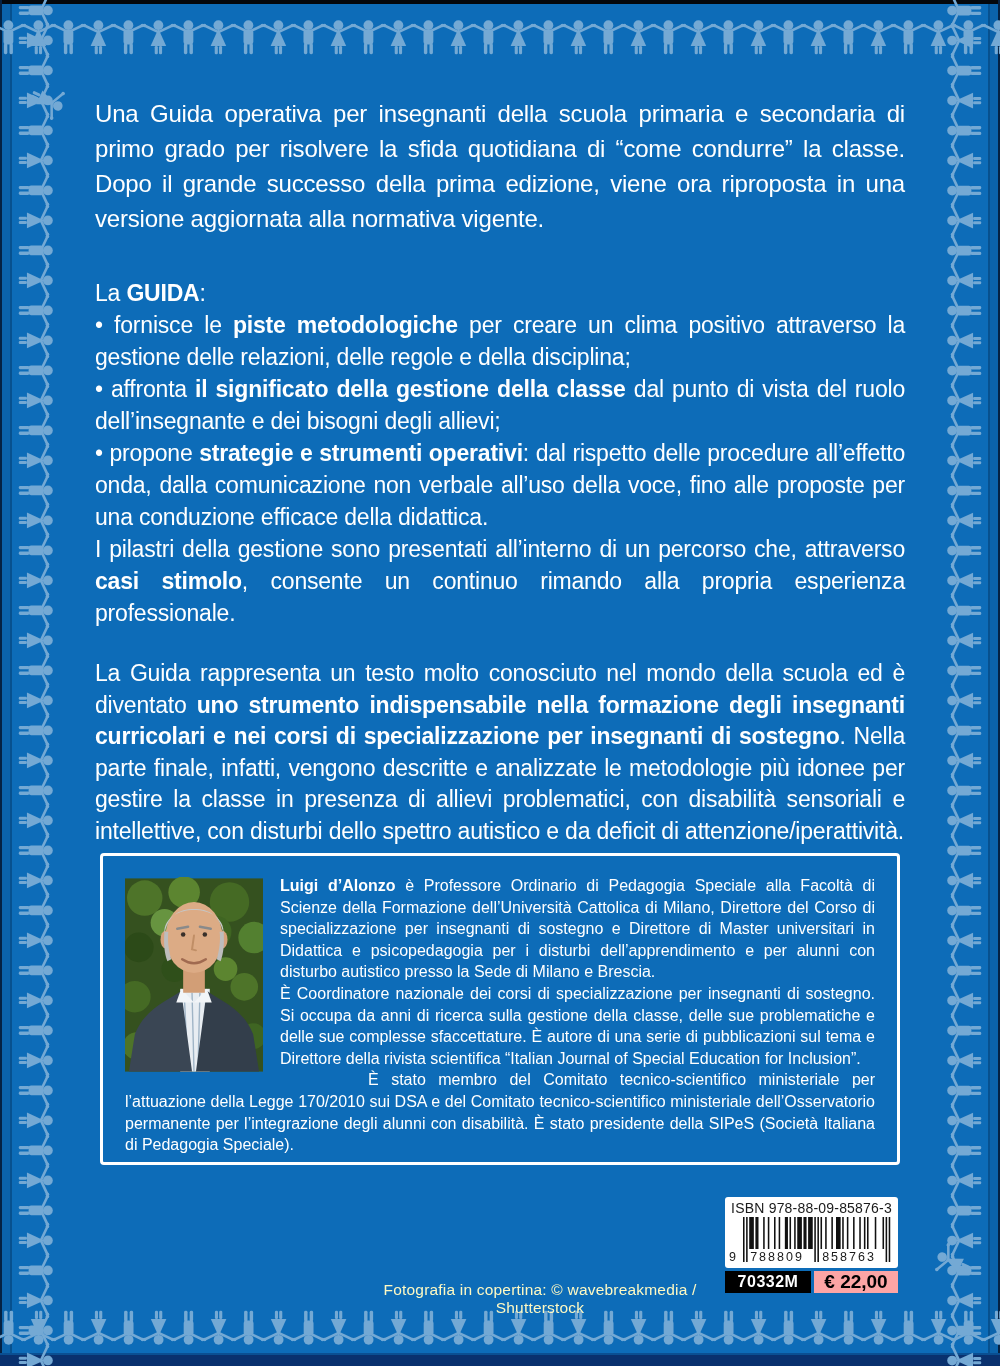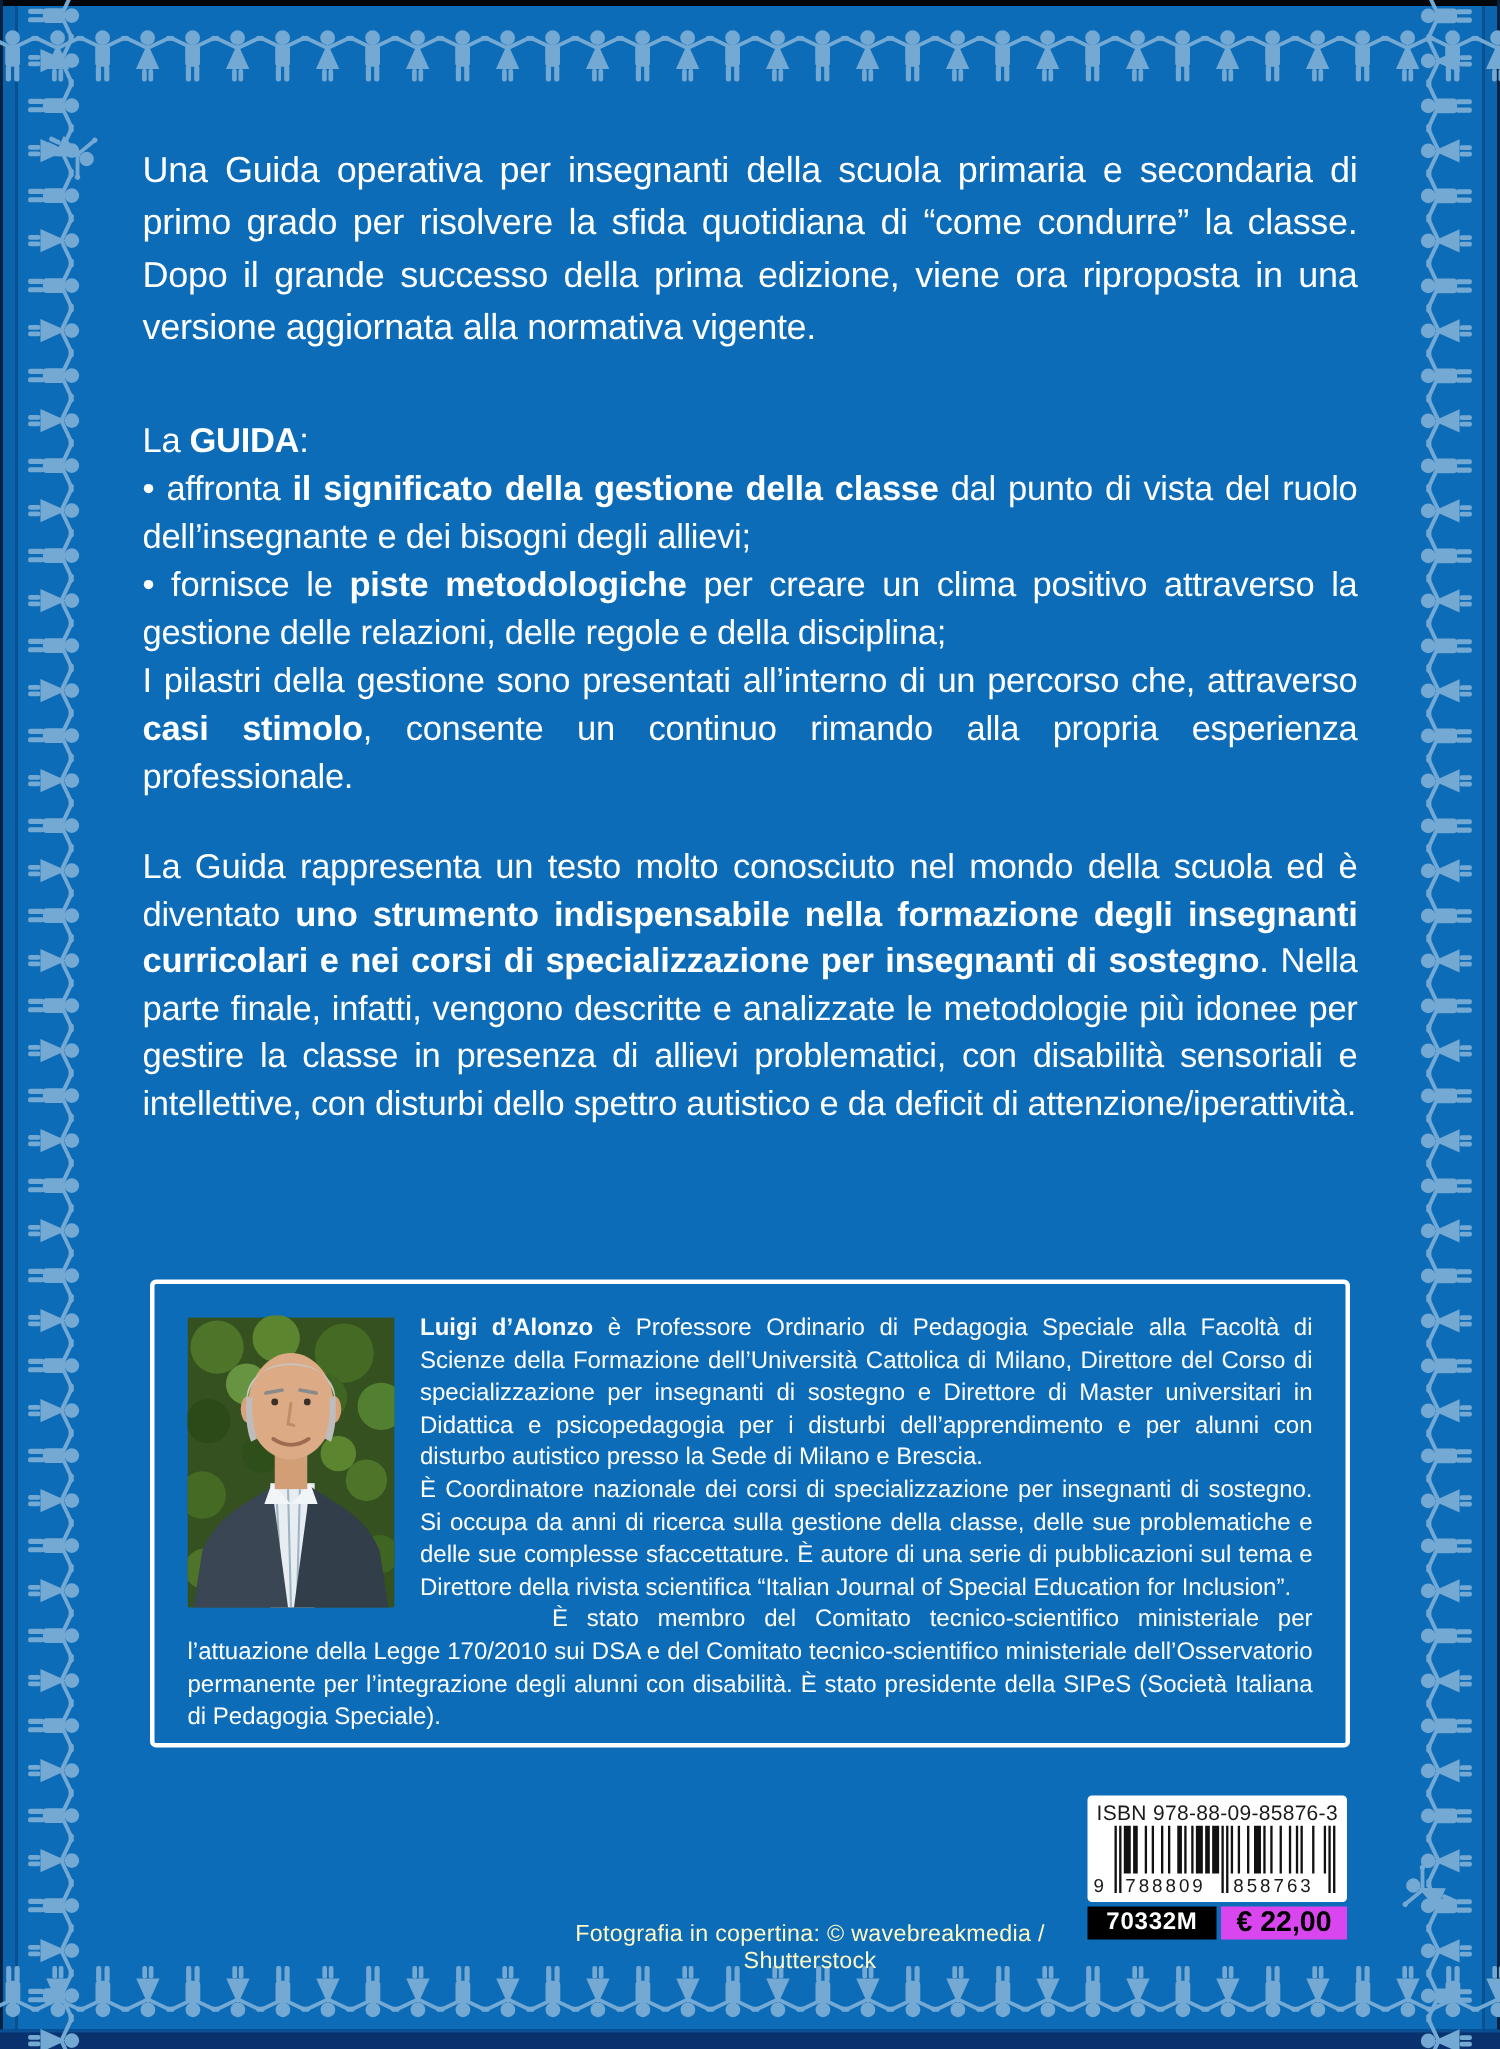--- a/index.html
+++ b/index.html
@@ -50,21 +50,21 @@
   .barcode{position:absolute;left:725px;top:1197px;width:173px;}
   .bc-white{position:relative;background:#ffffff;border-radius:3px;height:71px;padding-left:47px;}
   .bc-isbn{position:absolute;top:3px;left:0;right:0;text-align:center;color:#1a1a1a;font-size:14px;letter-spacing:0.2px;}
   .bc-bars{position:absolute;left:6px;top:20px;width:161px;height:47px;}
   .bc-digit{position:absolute;color:#1a1a1a;font-size:12.5px;letter-spacing:2px;top:53px;}
   .bc-d-left{left:4px;letter-spacing:0;}
   .bc-d-g1{left:22px;width:60px;text-align:center;}
   .bc-d-g2{left:94px;width:60px;text-align:center;}
   .bc-row{display:flex;gap:3px;margin-top:3px;height:22px;}
   .bc-code{width:86px;background:#000;color:#fff;font-weight:bold;font-size:16px;display:flex;align-items:center;justify-content:center;letter-spacing:0.5px;}
-  .bc-price{flex:1;background:#d946ef;color:#000;font-weight:bold;font-size:19px;display:flex;align-items:center;justify-content:center;text-align:center;}
+  .bc-price{flex:1;background:#fca5a5;color:#000;font-weight:bold;font-size:19px;display:flex;align-items:center;justify-content:center;text-align:center;}
   
   .credit{position:absolute;top:1281px;left:340px;width:400px;text-align:center;color:#fef9c3;font-size:15.5px;letter-spacing:0.2px;}
 </style>
 </head>
 <body>
 
 <div class="page">
 
   <svg width="0" height="0" style="position:absolute" aria-hidden="true">
     <defs>
@@ -268,22 +268,23 @@
     <use href="#doll-girl" transform="translate(64,48) rotate(115) scale(0.8)"></use>
   </svg>
   <svg id="corner-br" class="chain">
     <use href="#doll-girl" transform="translate(16,44) rotate(-65) scale(0.8)"></use>
   </svg>
 
   <main class="content">
     <p class="para intro">Una Guida operativa per insegnanti della scuola primaria e secondaria di primo grado per risolvere la sfida quotidiana di “come condurre” la classe. Dopo il grande successo della prima edizione, viene ora riproposta in una versione aggiornata alla normativa vigente.</p>
     <div class="guida-block">
       <p class="para"><span>La </span><span class="b">GUIDA</span><span>:</span></p>
+      <p class="para"><span>• fornisce le </span><span class="b">piste metodologiche</span><span> per creare un clima positivo attraverso la gestione delle relazioni, delle regole e della disciplina;</span></p>
       <p class="para"><span>• affronta </span><span class="b">il significato della gestione della classe</span><span> dal punto di vista del ruolo dell’insegnante e dei bisogni degli allievi;</span></p>
-      <p class="para"><span>• fornisce le </span><span class="b">piste metodologiche</span><span> per creare un clima positivo attraverso la gestione delle relazioni, delle regole e della disciplina;</span></p>
+      <p class="para"><span>• propone </span><span class="b">strategie e strumenti operativi</span><span>: dal rispetto delle procedure all’effetto onda, dalla comunicazione non verbale all’uso della voce, fino alle proposte per una conduzione efficace della didattica.</span></p>
       <p class="para"><span>I pilastri della gestione sono presentati all’interno di un percorso che, attraverso </span><span class="b">casi stimolo</span><span>, consente un continuo rimando alla propria esperienza professionale.</span></p>
     </div>
     <p class="para second"><span>La Guida rappresenta un testo molto conosciuto nel mondo della scuola ed è diventato </span><span class="b">uno strumento indispensabile nella formazione degli insegnanti curricolari e nei corsi di specializzazione per insegnanti di sostegno</span><span>. Nella parte finale, infatti, vengono descritte e analizzate le metodologie più idonee per gestire la classe in presenza di allievi problematici, con disabilità sensoriali e intellettive, con disturbi dello spettro autistico e da deficit di attenzione/iperattività.</span></p>
   </main>
 
   <section class="bio-box">
     <svg class="photo" viewBox="0 0 140 196">
       <rect width="140" height="196" fill="#35511f"></rect>
       <circle cx="20" cy="20" r="18" fill="#4e7429"></circle>
         <circle cx="60" cy="14" r="16" fill="#5c8530"></circle>

